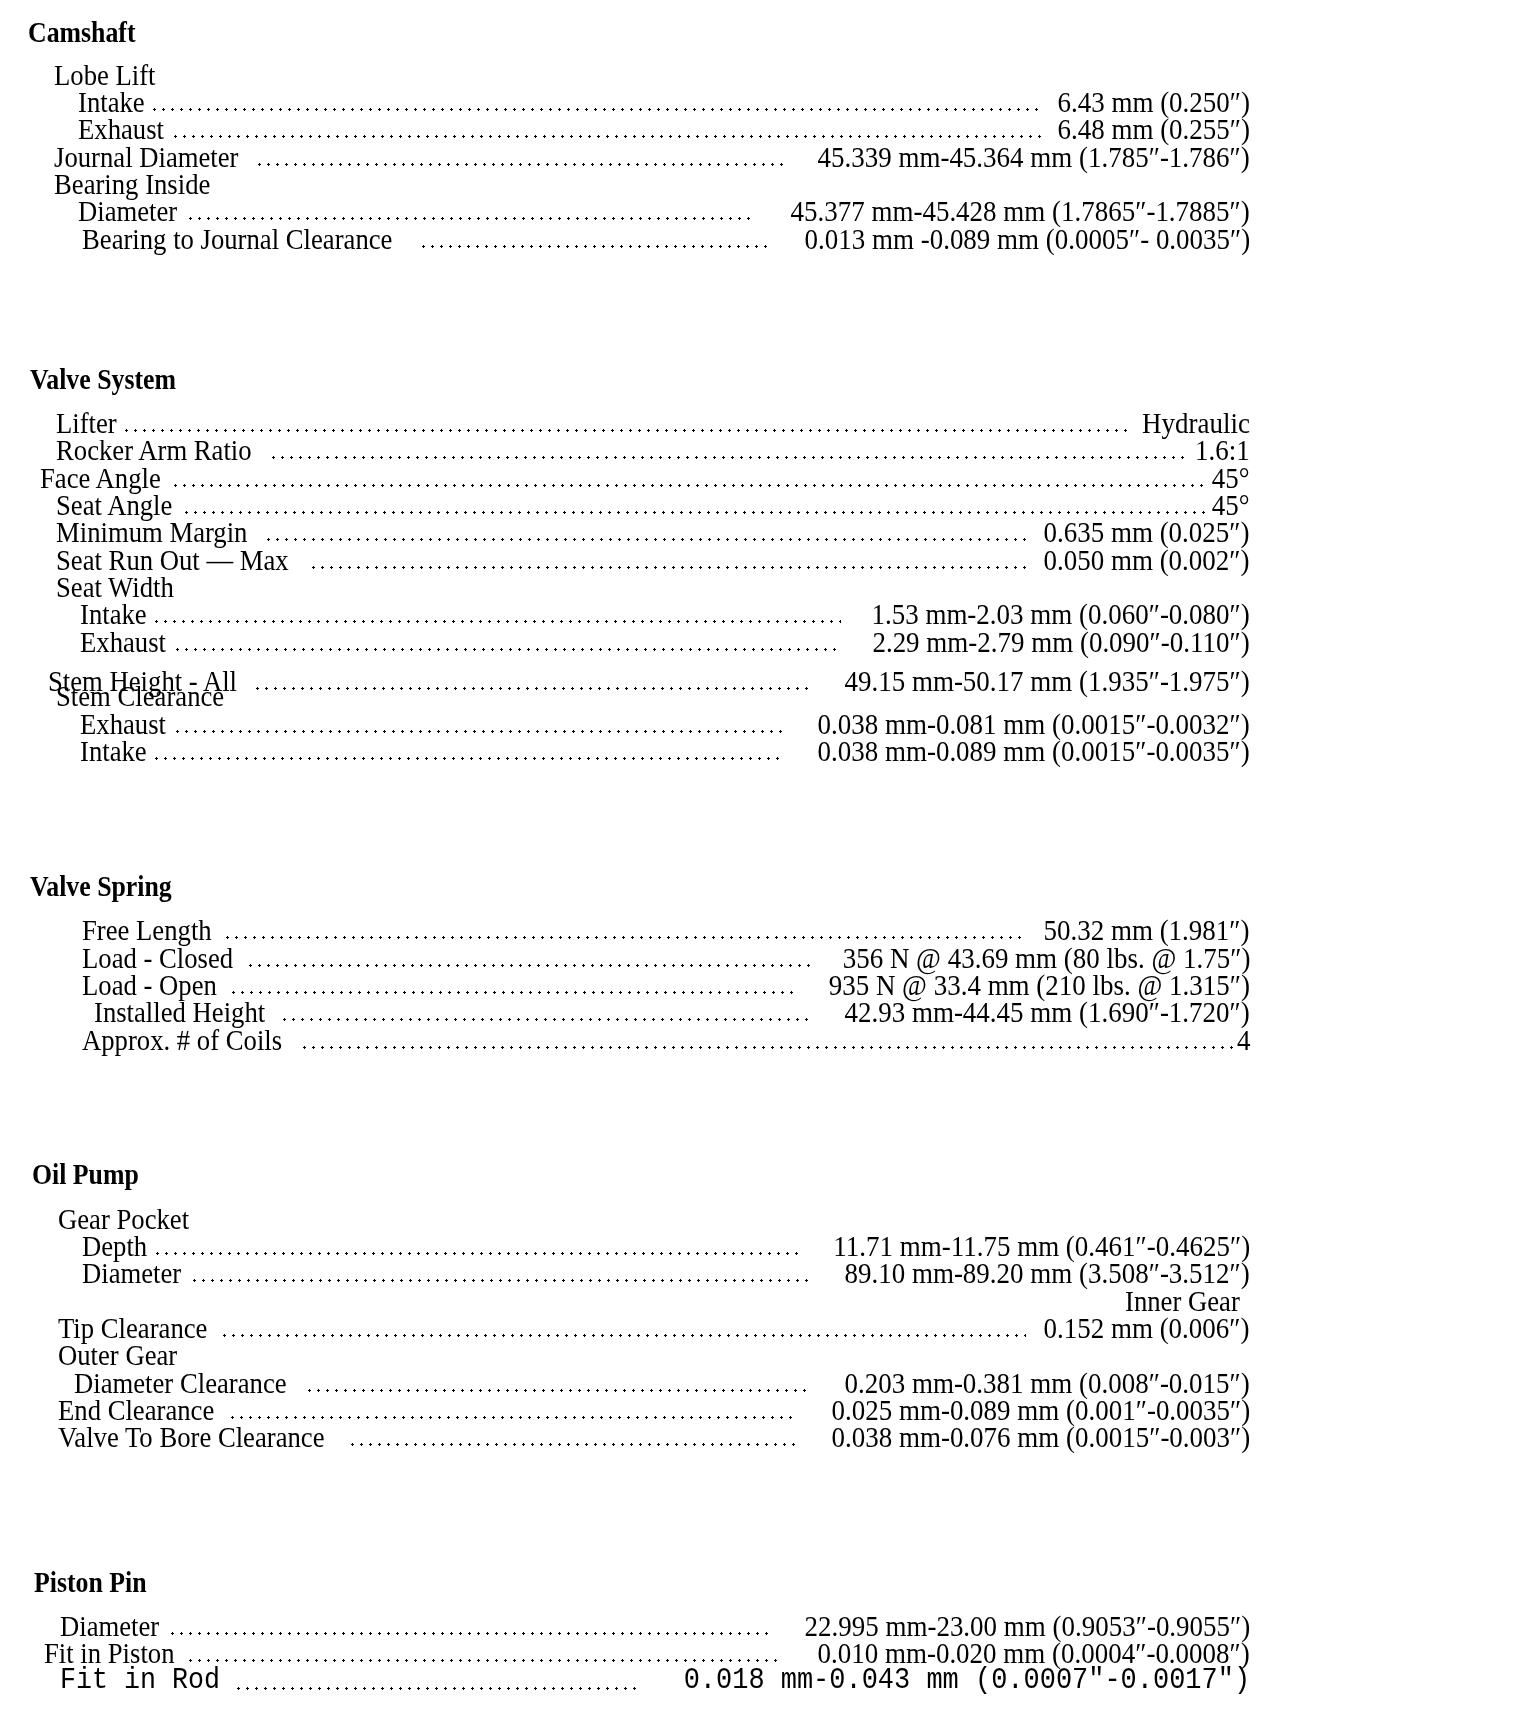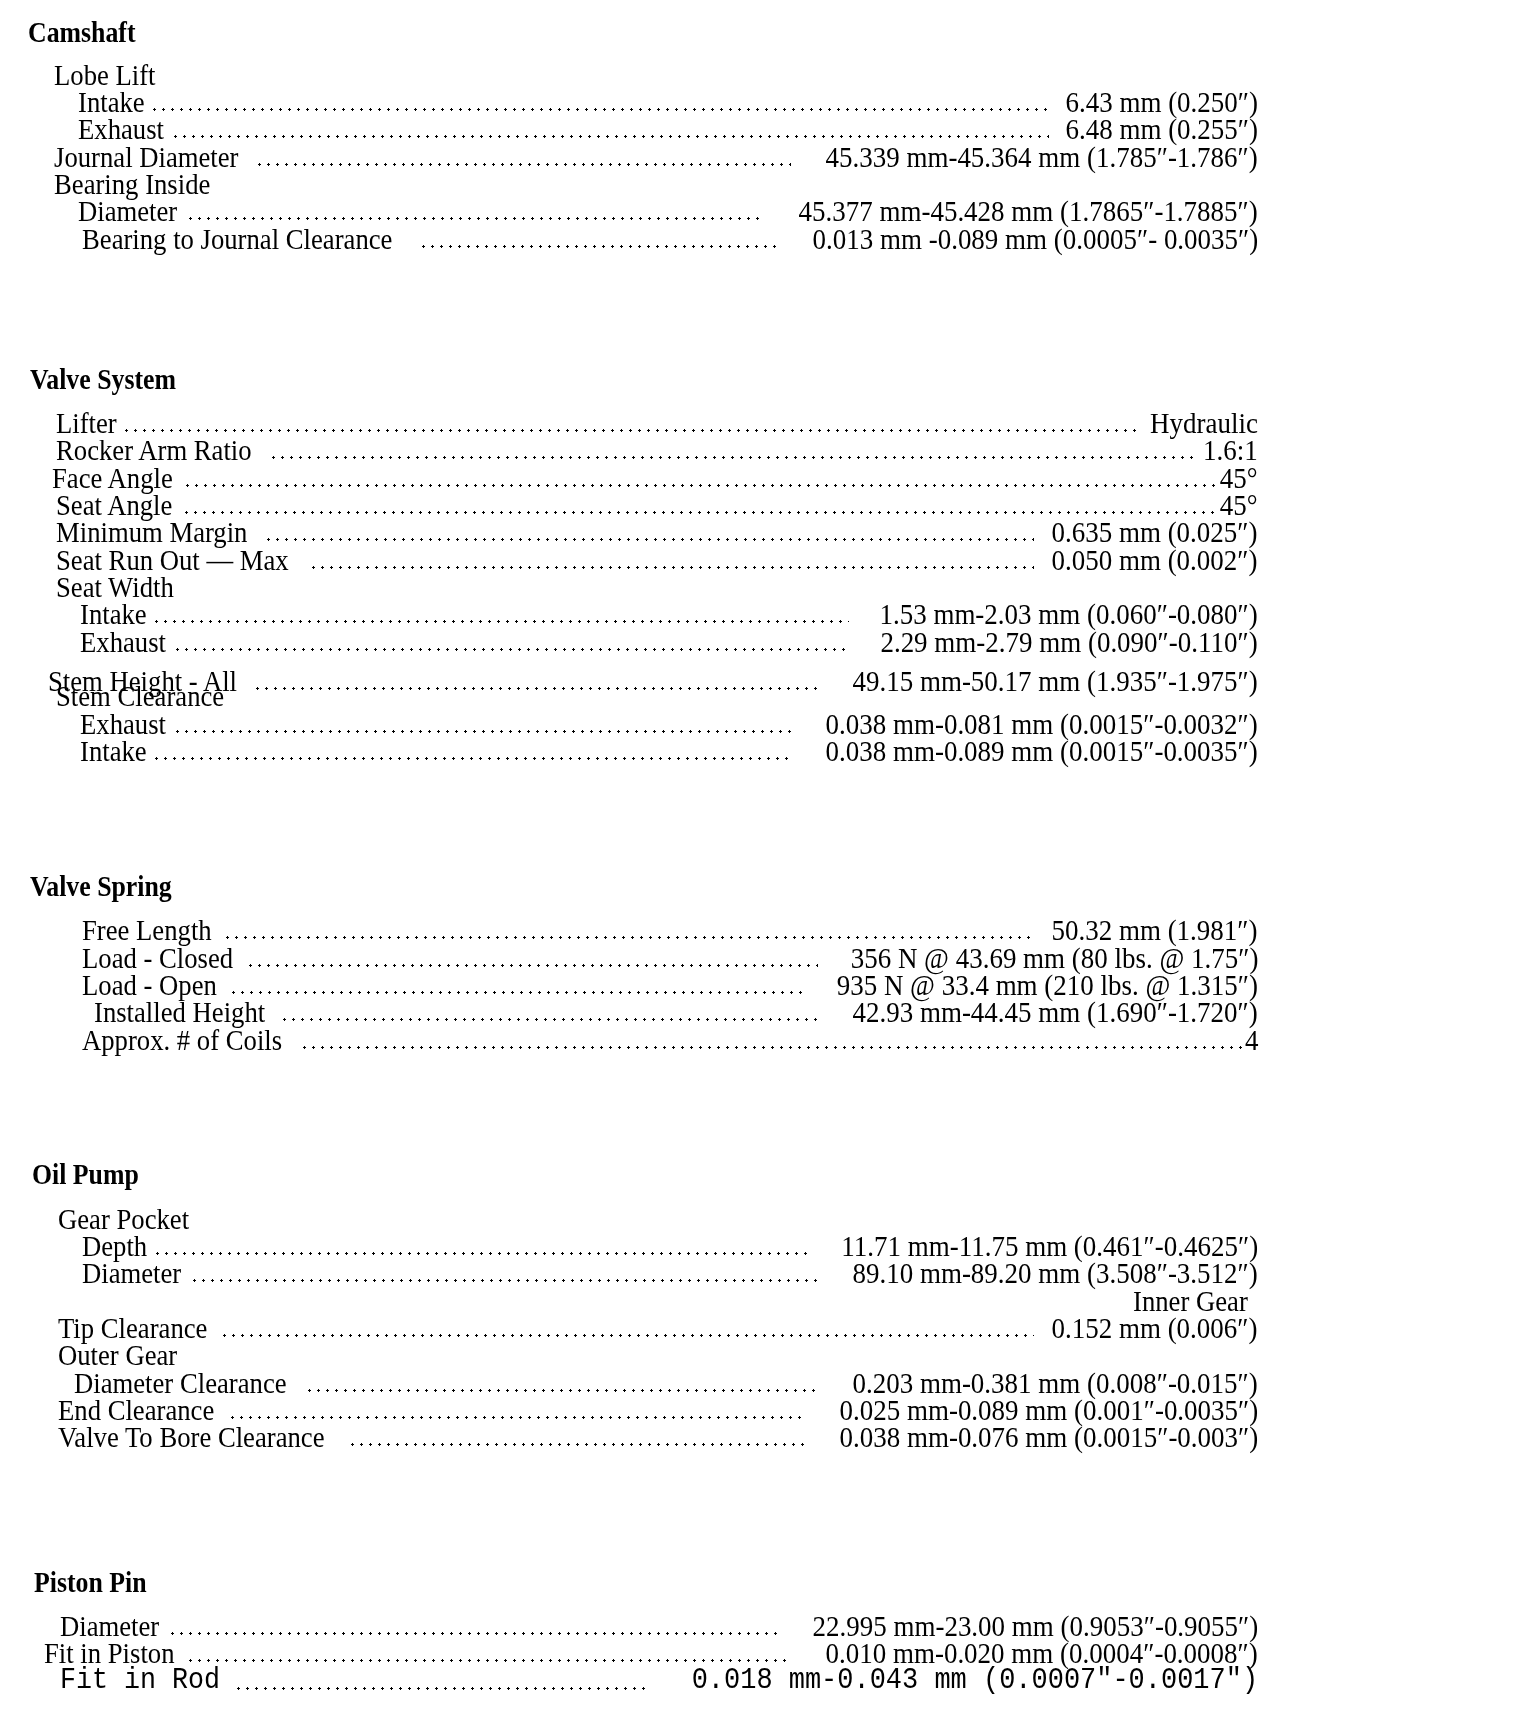--- a/index.html
+++ b/index.html
@@ -1,18 +1,18 @@
 <!DOCTYPE html>
 <html><head>
 <meta charset="utf-8">
 <style>
   html, body { margin: 0; padding: 0; background: #ffffff; }
   body { width: 1520px; height: 1732px; position: relative; overflow: hidden;
          font-family: "Liberation Serif", "DejaVu Serif", serif; color: #000; }
-  .page { position: absolute; left: 0; top: 0; width: 1284px; height: 1732px; padding-left: 8px; }
+  .page { position: absolute; left: 0; top: 0; width: 1284px; height: 1732px; }
   .heading { position: absolute; font-weight: bold; font-size: 30px; line-height: 32px;
              transform: scaleX(0.86); transform-origin: left center; white-space: nowrap; }
   .row { position: absolute; height: 30px; display: flex; align-items: flex-end;
          font-size: 29px; line-height: 30px; white-space: nowrap; right: 34px; }
   .row .label { flex: 0 0 auto; transform: scaleX(0.92); transform-origin: left bottom; }
   .row .leader { flex: 1 1 auto; overflow: hidden; height: 30px; position: relative; margin: 0 2px 0 0; }
   .row .leader::before { content: ""; position: absolute; left: 0; right: 0; bottom: 6px; height: 3px;
          background-image: radial-gradient(circle, #000 1.1px, transparent 1.4px);
          background-size: 9px 3px; background-repeat: repeat-x; }
   .row .value { flex: 0 0 auto; transform: scaleX(0.93); transform-origin: right bottom; }
@@ -64,21 +64,21 @@
   <div class="row" style="left:56px; top:408px;">
       <span class="label">Lifter</span>
       <span class="leader"></span>
       <span class="value">Hydraulic</span>
     </div>
   <div class="row" style="left:56px; top:435px;">
       <span class="label">Rocker Arm Ratio</span>
       <span class="leader"></span>
       <span class="value">1.6:1</span>
     </div>
-  <div class="row" style="left:52px; top:463px;">
+  <div class="row" style="left:40px; top:463px;">
       <span class="label">Face Angle</span>
       <span class="leader"></span>
       <span class="value">45°</span>
     </div>
   <div class="row" style="left:56px; top:490px;">
       <span class="label">Seat Angle</span>
       <span class="leader"></span>
       <span class="value">45°</span>
     </div>
   <div class="row" style="left:56px; top:517px;">

